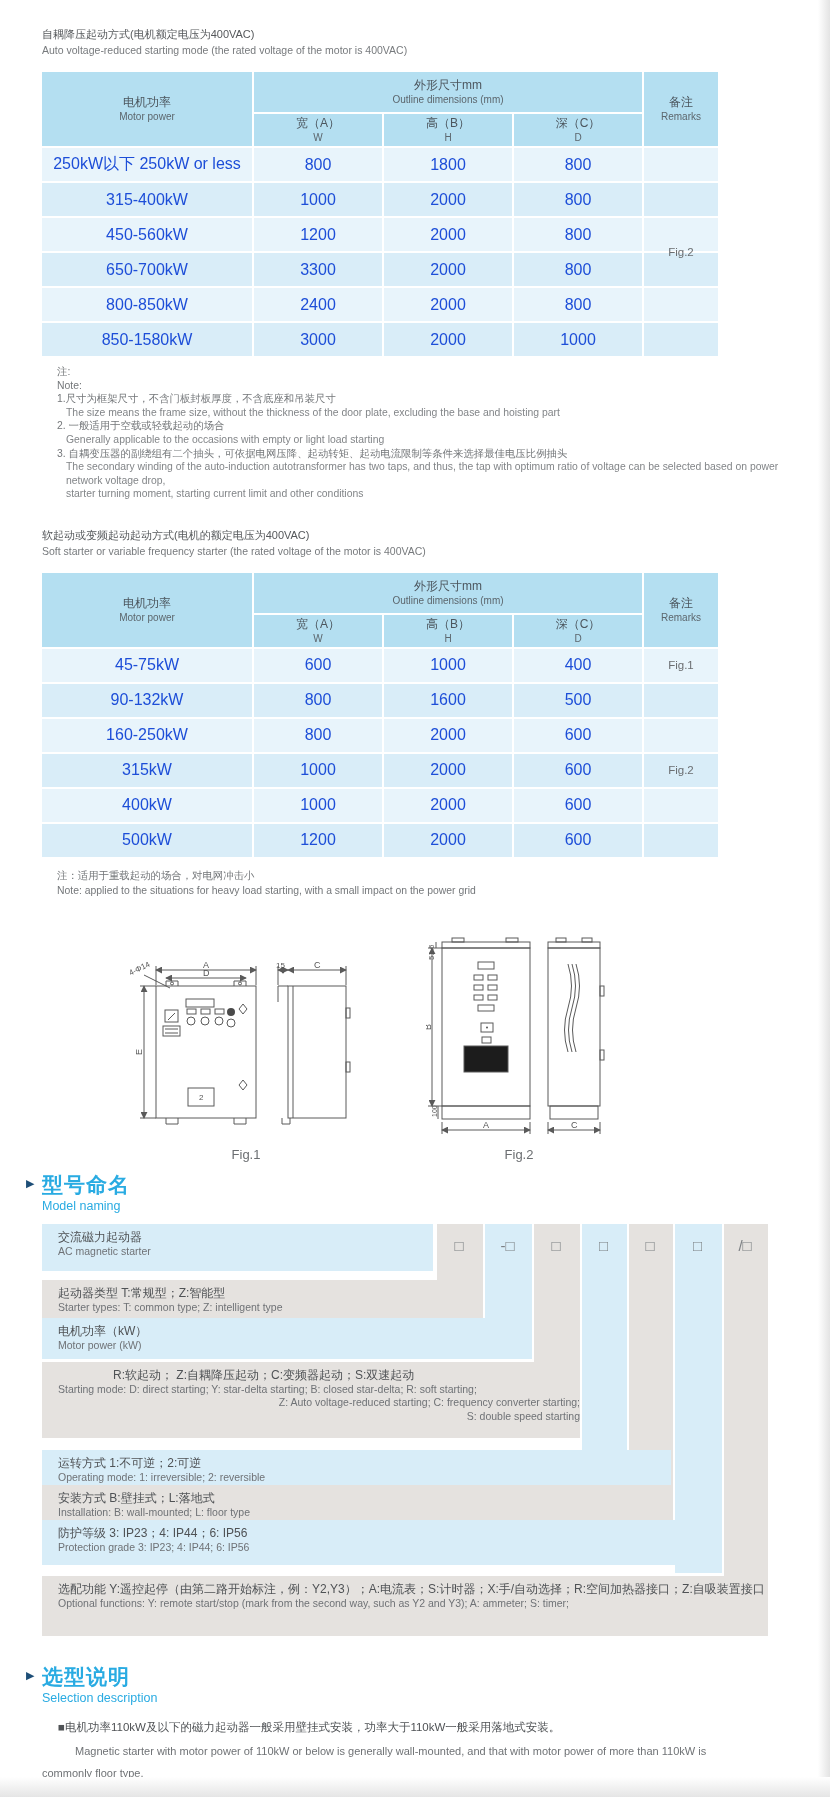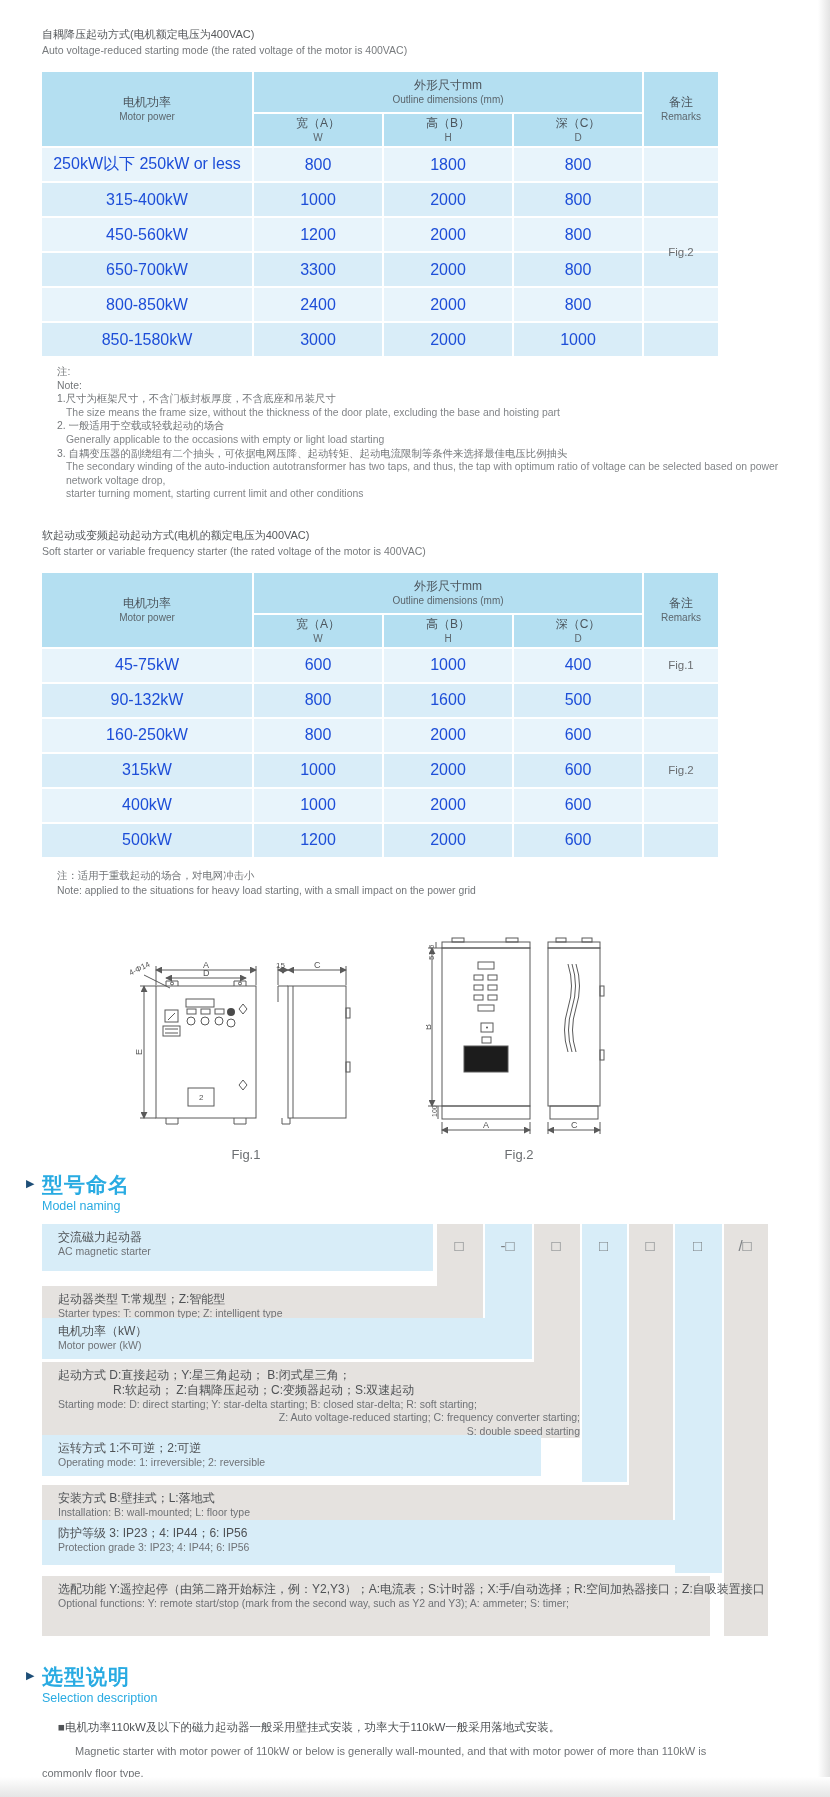--- a/index.html
+++ b/index.html
@@ -368,48 +368,47 @@
     <span class="sym" style="left:490px;width:48px">□</span>
     <span class="sym" style="left:538px;width:47px">□</span>
     <span class="sym" style="left:585px;width:46px">□</span>
     <span class="sym" style="left:631px;width:49px">□</span>
     <span class="sym" style="left:680px;width:46px">/□</span>
 
     <div class="nr bbg" style="top:0;height:47px;width:391px">
       <div class="zh">交流磁力起动器</div>
       <div class="en">AC magnetic starter</div>
     </div>
-    <div class="nr gbg" style="top:62px;height:41px;width:441px">
+    <div class="nr gbg" style="top:56px;height:41px;width:441px">
       <div class="zh">起动器类型 T:常规型；Z:智能型</div>
       <div class="en">Starter types: T: common type; Z: intelligent type</div>
     </div>
     <div class="nr bbg" style="top:94px;height:41px;width:490px">
       <div class="zh">电机功率（kW）</div>
       <div class="en">Motor power (kW)</div>
     </div>
     <div class="nr gbg" style="top:138px;height:76px;width:538px">
-      <div class="zh">起动方式 D:直接起动；Y:星三角起动； B:闭式星三角；</div>
       <div class="zh ind1">R:软起动； Z:自耦降压起动；C:变频器起动；S:双速起动</div>
       <div class="en">Starting mode: D: direct starting; Y: star-delta starting; B: closed star-delta; R: soft starting;</div>
       <div class="en ind2">Z: Auto voltage-reduced starting; C: frequency converter starting;</div>
       <div class="en ind2">S: double speed starting</div>
     </div>
-    <div class="nr bbg" style="top:211px;height:41px;width:499px">
+    <div class="nr bbg" style="top:226px;height:41px;width:629px">
       <div class="zh">运转方式 1:不可逆；2:可逆</div>
       <div class="en">Operating mode: 1: irreversible; 2: reversible</div>
     </div>
     <div class="nr gbg" style="top:261px;height:40px;width:631px">
       <div class="zh">安装方式 B:壁挂式；L:落地式</div>
       <div class="en">Installation: B: wall-mounted; L: floor type</div>
     </div>
     <div class="nr bbg" style="top:296px;height:45px;width:680px">
       <div class="zh">防护等级 3: IP23；4: IP44；6: IP56</div>
       <div class="en">Protection grade 3: IP23; 4: IP44; 6: IP56</div>
     </div>
-    <div class="nr gbg" style="top:352px;height:60px;width:668px">
+    <div class="nr gbg" style="top:352px;height:60px;width:726px">
       <div class="zh">选配功能 Y:遥控起停（由第二路开始标注，例：Y2,Y3）；A:电流表；S:计时器；X:手/自动选择；R:空间加热器接口；Z:自吸装置接口</div>
       <div class="en">Optional functions: Y: remote start/stop (mark from the second way, such as Y2 and Y3); A: ammeter; S: timer;</div>
     </div>
   </div>
 
   <div class="blue-head" style="margin-top:24px">
     <span class="tri">▶</span>
     <div class="bh-zh">选型说明</div>
     <div class="bh-en">Selection description</div>
   </div>

